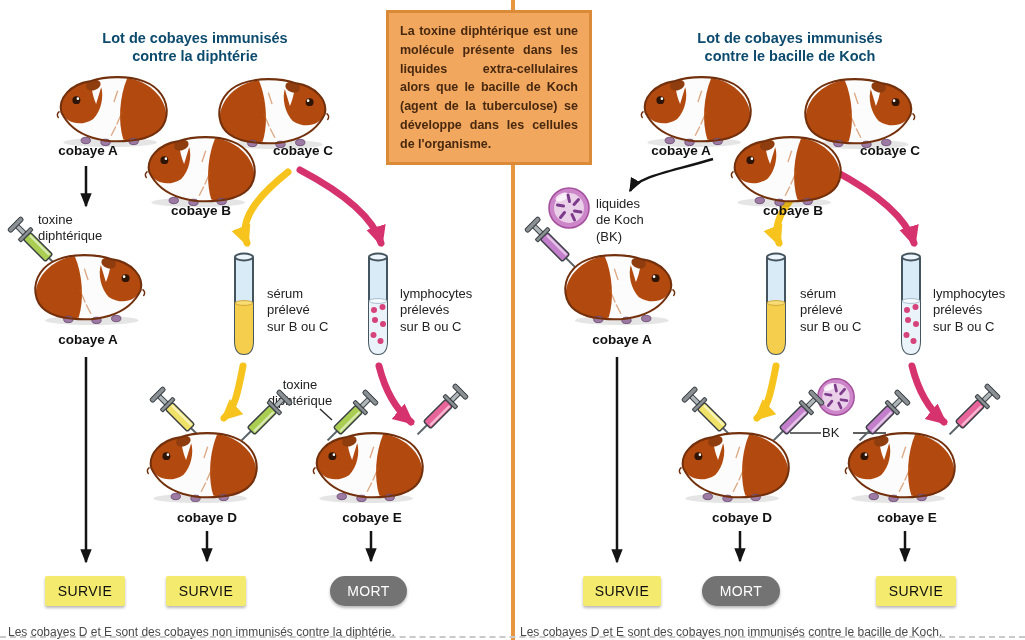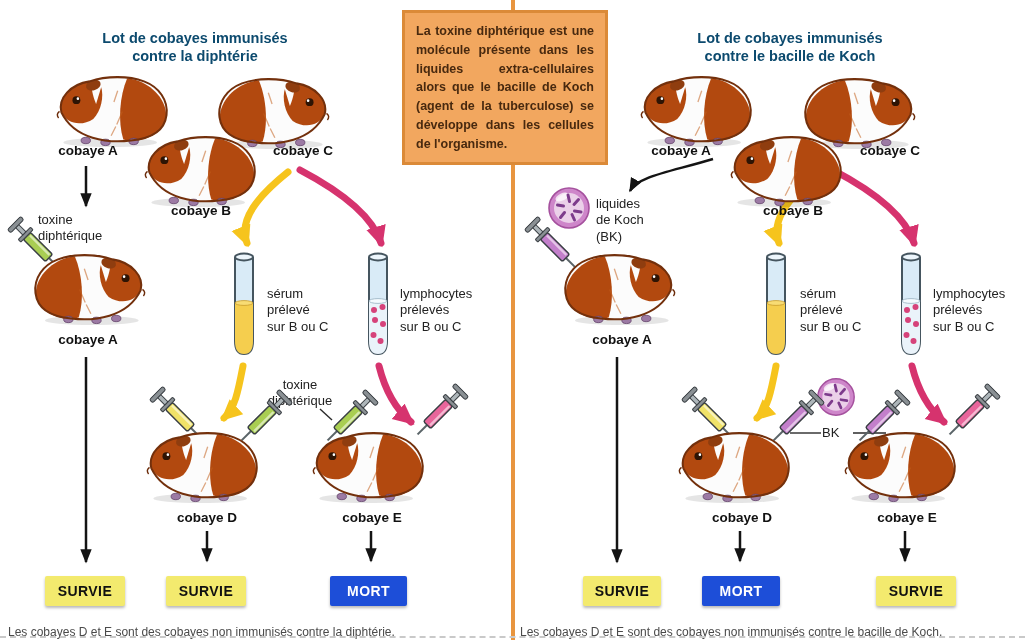--- a/index.html
+++ b/index.html
@@ -11,24 +11,24 @@
   .ml{white-space:pre-line;}
   .title{font-size:14.5px;font-weight:600;color:#0c4a6e;text-align:center;line-height:1.22;}
   .gp-label{font-size:13.5px;font-weight:bold;color:#111;text-align:center;width:110px;}
   .small-label{font-size:13px;color:#222;line-height:1.25;}
   .note-box{
     width:178px;background:#F2A75F;border:3px solid #DB8A38;
     padding:9px 11px;font-size:12.5px;font-weight:600;color:#48290F;
     text-align:justify;line-height:1.5;
   }
   .divider{width:4px;background:#E8953F;}
-  .badge{height:30px;line-height:30px;text-align:center;font-weight:bold;font-size:14px;
+  .badge{height:30px;line-height:30px;text-align:center;font-weight:normal;font-size:14px;
          letter-spacing:.4px;border-radius:2px;box-shadow:0 2px 3px rgba(0,0,0,.28);}
   .badge-survie{background:#F3EA6E;color:#101010;}
-  .badge-mort{background:#1d4ed8;color:#ffffff;}
+  .badge-mort{background:#737373;color:#ffffff;border-radius:15px;}
   .caption{font-size:12px;color:#4a4a4a;margin-top:12px;}
   .gp{width:122px;height:80px;}
   .flip{transform:scaleX(-1);}
   .tube{width:34px;height:114px;}
   .syr{width:64px;height:26px;}
   .rot45{transform:rotate(45deg);}
   .rot135{transform:rotate(135deg);}
   .bk{width:44px;height:44px;}
   .bk-small{width:40px;height:40px;}
   .bottom-dots{left:0;top:636px;width:1025px;border-top:2px dashed #c9c9c9;}
@@ -146,21 +146,21 @@
 
     <g stroke="#2a2a2a" stroke-width="1.4" fill="none">
       <line x1="276" y1="409" x2="262" y2="420"></line>
       <line x1="320" y1="409" x2="332" y2="420"></line>
       <line x1="790" y1="433" x2="821" y2="433"></line>
       <line x1="853" y1="433" x2="886" y2="433"></line>
     </g>
   </svg>
 
   <div class="abs divider" style="left:511px;top:0;height:640px"></div>
-  <div class="abs note-box ml" style="left:402px;top:10px">La toxine diphtérique est une molécule présente dans les liquides extra-cellulaires alors que le bacille de Koch (agent de la tuberculose) se développe dans les cellules de l'organisme.</div>
+  <div class="abs note-box ml" style="left:386px;top:10px">La toxine diphtérique est une molécule présente dans les liquides extra-cellulaires alors que le bacille de Koch (agent de la tuberculose) se développe dans les cellules de l'organisme.</div>
 
   <div class="abs title ml" style="left:45px;top:30px;width:300px">Lot de cobayes immunisés
 contre la diphtérie</div>
 
   <svg class="abs gp" style="left:52px;top:70px">
       <use href="#gp"></use>
     </svg>
   <svg class="abs gp flip" style="left:212px;top:72px">
       <use href="#gp"></use>
     </svg>

